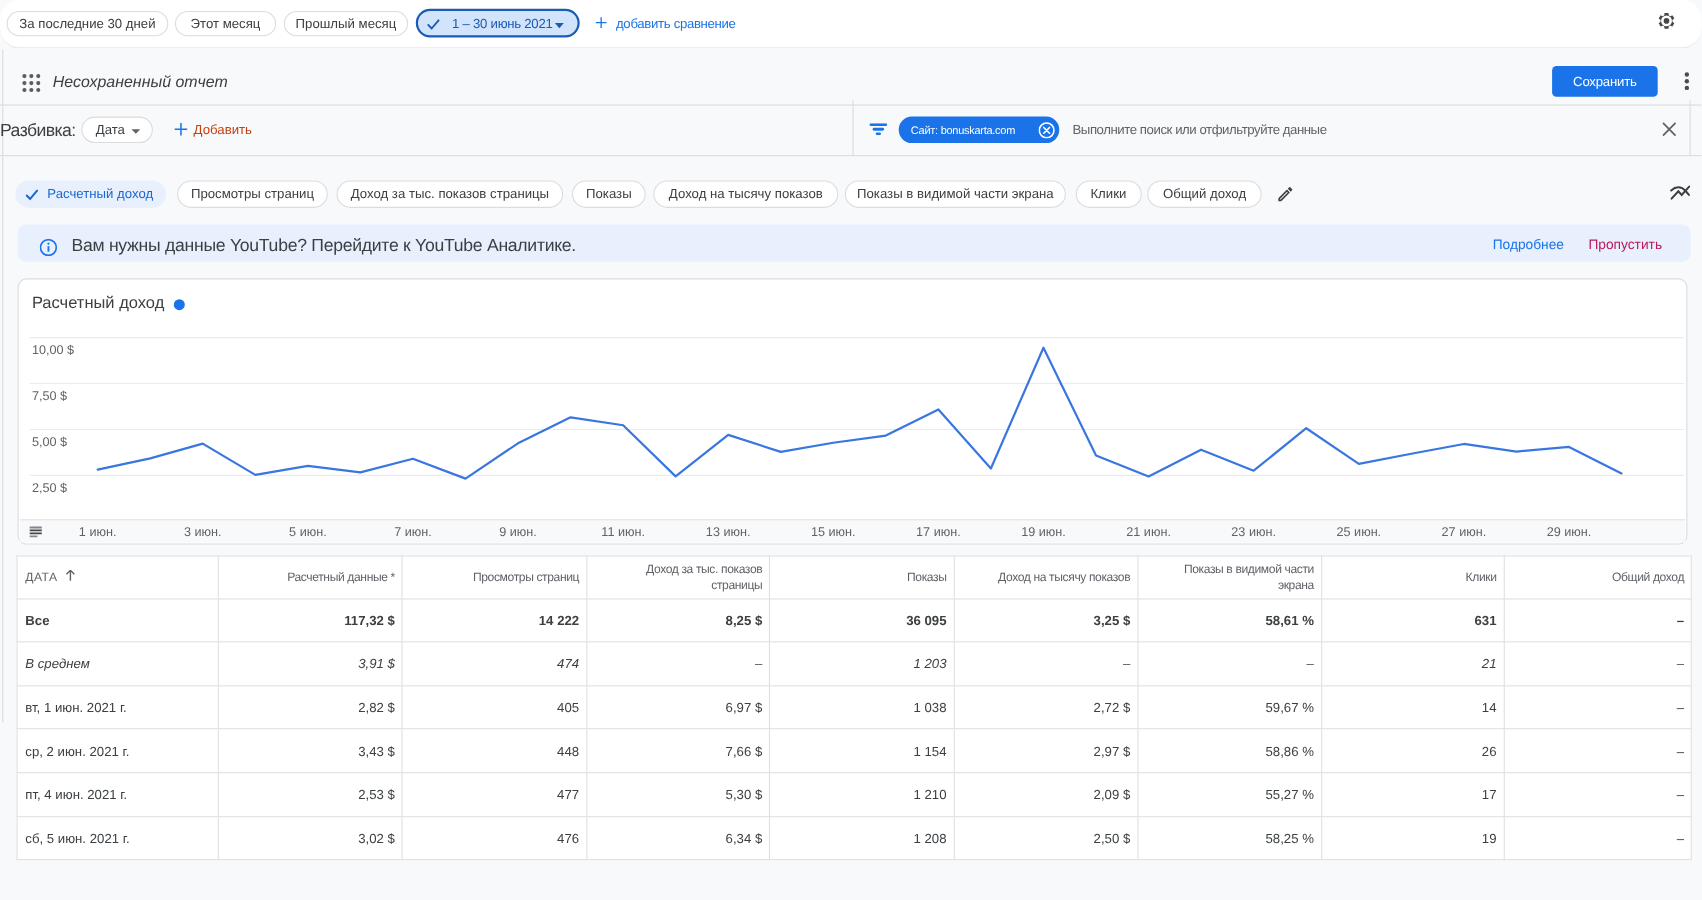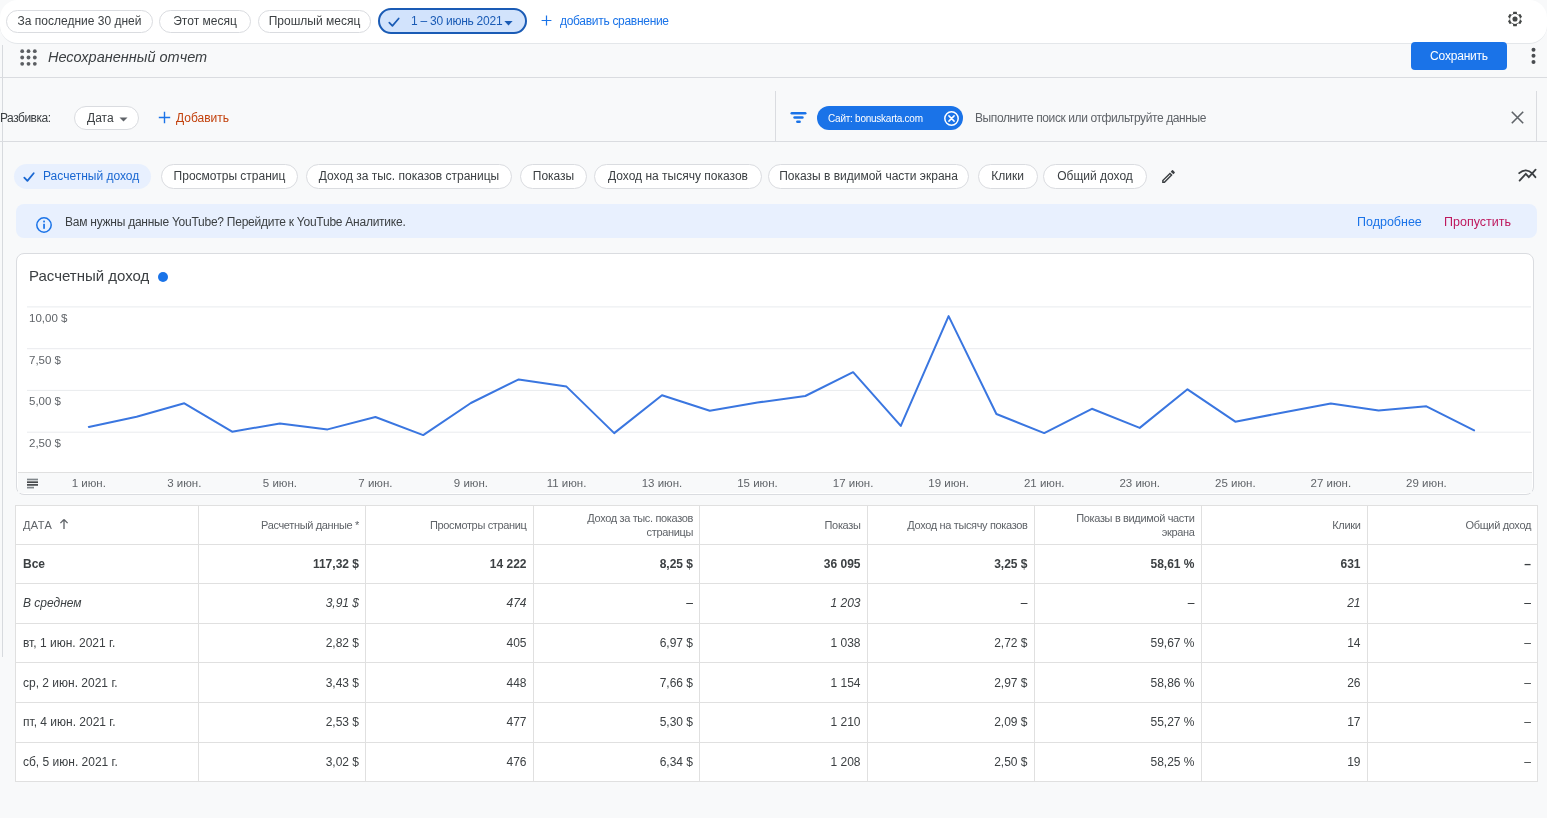--- a/index.html
+++ b/index.html
@@ -7,21 +7,21 @@
   body { font-family:"Liberation Sans", sans-serif; background:#f8f9fa; position:relative; color:#3c4043; }
   .abs { position:absolute; }
   
   #topbar { position:absolute; left:0; top:0; width:1547px; height:44px; background:#fff; border-bottom:1px solid #e4e7ea;border-radius:18px; }
   .tchip { position:absolute; top:9.5px; height:23px; border:1px solid #dadce0; border-radius:11.5px; background:#fff;
            font-size:12px; color:#3c4043; line-height:21px; text-align:center; }
   #tchip4 { position:absolute; top:7.5px; height:26.5px; white-space:nowrap; background:#d2e3fc; border:2px solid #1a5bb5; border-radius:13.5px;
             color:#1a5bb5; font-size:12px; letter-spacing:-0.25px; line-height:22px; font-weight:500; }
   #cmp { position:absolute; left:540.5px; top:14px; color:#1a73e8; font-size:12px; letter-spacing:-0.3px; }
   
-  #titlerow { position:absolute; left:0; top:33px; width:1547px; height:45px; border-bottom:1px solid #dadce0; }
+  #titlerow { position:absolute; left:0; top:51px; width:1547px; height:45px; border-bottom:1px solid #dadce0; }
   #reptitle { position:absolute; left:48px; top:16px; font-size:14.5px; font-style:italic; color:#3c4043; }
   #savebtn { position:absolute; left:1411px; top:9px; width:96px; height:28px; background:#1a73e8; border-radius:4px;
              color:#fff; font-size:12px; letter-spacing:-0.2px; font-weight:500; text-align:center; line-height:28px; }
   
   #toolrow { position:absolute; left:0; top:91px; width:1547px; height:51px; border-bottom:1px solid #dadce0; }
   #leftline { position:absolute; left:2px; top:45px; width:1px; height:612px; background:#d7dade; }
   .vsep { position:absolute; top:0; width:1px; height:51px; background:#dadce0; }
   #datechip { position:absolute; left:74px; top:15px; width:65px; height:24px; border:1px solid #dadce0; border-radius:12px;
               background:#fff; font-size:12px; color:#3c4043; line-height:22px; }
   #sitepill { position:absolute; left:817px; top:15px; width:146px; height:24px; background:#1a73e8; border-radius:12px;
@@ -89,21 +89,21 @@
   <div id="reptitle">Несохраненный отчет</div>
   <div id="savebtn">Сохранить</div>
   <svg class="abs" style="left:1530.5px;top:14px;" width="5" height="18" viewBox="0 0 5 18" fill="#494c50">
     <circle cx="2.5" cy="2.7" r="2"></circle>
       <circle cx="2.5" cy="8.8" r="2"></circle>
       <circle cx="2.5" cy="14.9" r="2"></circle>
     </svg>
 </div>
 
 <div id="toolrow">
-  <div style="position:absolute;left:0;top:20px;font-size:12px;letter-spacing:-0.5px;color:#3c4043;">Разбивка:</div>
+  <div style="position:absolute;left:0;top:20px;font-size:16px;letter-spacing:-0.5px;color:#3c4043;">Разбивка:</div>
   <div id="datechip">
     <span style="margin-left:12px;">Дата</span>
     <svg class="abs" style="right:10px;top:10px;" width="9" height="5" viewBox="0 0 9 5">
         <path d="M0.5 0.5 L4.5 4.5 L8.5 0.5 Z" fill="#5f6368"></path>
       </svg>
   </div>
   <div style="position:absolute;left:158px;top:20px;color:#c2410c;font-size:12px;">
     <svg class="abs" style="left:0;top:0;" width="13" height="13" viewBox="0 0 13 13">
         <path d="M5.8 0.8 H7.2 V5.8 H12.2 V7.2 H7.2 V12.2 H5.8 V7.2 H0.8 V5.8 H5.8 Z" fill="#1a73e8"></path>
       </svg>
@@ -149,21 +149,21 @@
   <path d="M1.2 5.2 C5.5 1.2 10.5 1.4 14.2 5.4 L17.4 9.2"></path>
   <path d="M1.6 12.6 L7.8 5.9 L10.8 9.2 L17.6 1.6"></path>
   </svg>
 
 <div id="banner">
   <svg class="abs" style="left:20px;top:13px;" width="16" height="16" viewBox="0 0 16 16" fill="none">
     <circle cx="8" cy="8" r="7.2" stroke="#1a73e8" stroke-width="1.5"></circle>
     <rect x="7.2" y="6.8" width="1.7" height="5" fill="#1a73e8"></rect>
       <rect x="7.2" y="3.6" width="1.7" height="1.8" fill="#1a73e8"></rect>
     </svg>
-  <div style="position:absolute;left:49px;top:11px;font-size:12px;letter-spacing:-0.25px;color:#3c4043;">Вам нужны данные YouTube? Перейдите к YouTube Аналитике.</div>
+  <div style="position:absolute;left:49px;top:11px;font-size:16px;letter-spacing:-0.25px;color:#3c4043;">Вам нужны данные YouTube? Перейдите к YouTube Аналитике.</div>
   <div style="position:absolute;left:1341px;top:11px;font-size:12.5px;color:#1a73e8;font-weight:500;">Подробнее</div>
   <div style="position:absolute;left:1428px;top:11px;font-size:12.5px;color:#be185d;font-weight:500;">Пропустить</div>
 </div>
 
 <div id="card">
   <div style="position:absolute;left:12px;top:13px;font-size:15px;color:#3c4043;">Расчетный доход</div>
   <svg class="abs" style="left:0;top:0;" width="1516" height="240" viewBox="0 0 1516 240">
     <g stroke="#e9ebee" stroke-width="1">
       <line x1="10" y1="52.9" x2="1514" y2="52.9"></line>
       <line x1="10" y1="94.7" x2="1514" y2="94.7"></line>

